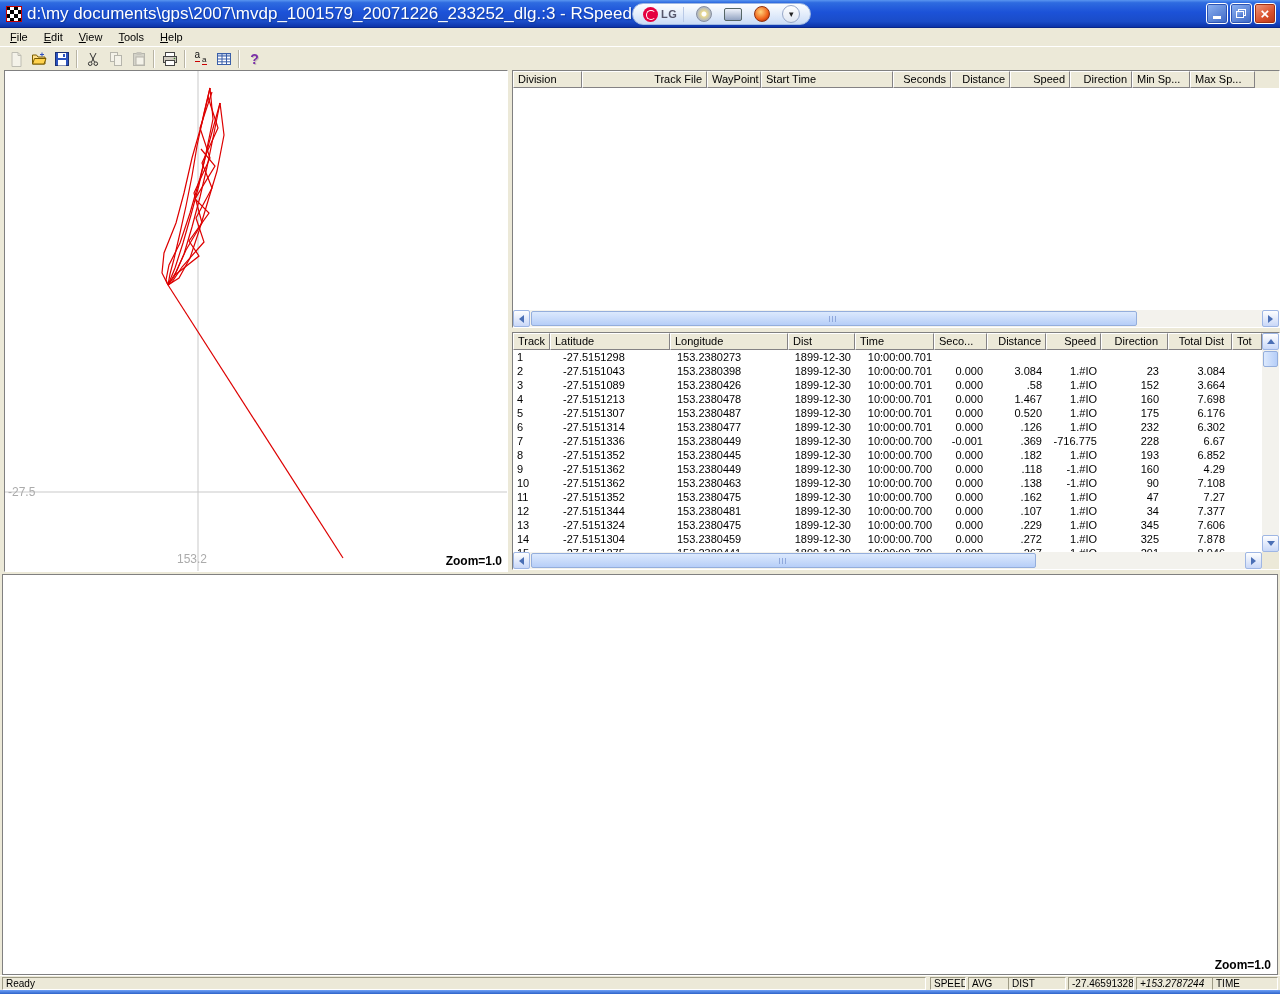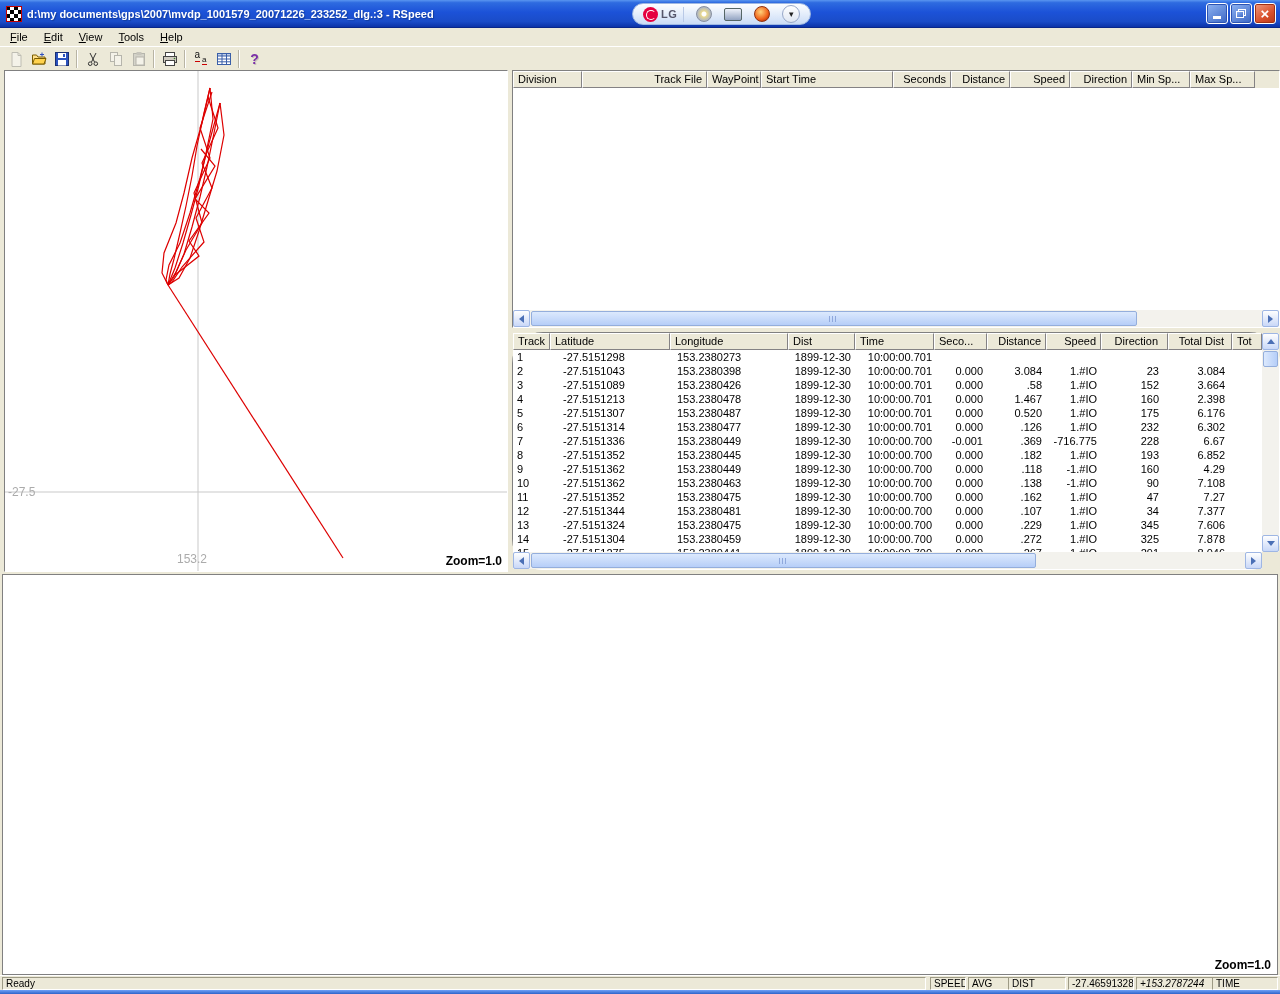--- a/index.html
+++ b/index.html
@@ -9,21 +9,21 @@
     -webkit-font-smoothing:none;
   }
   
   .titlebar{
     position:absolute;left:0;top:0;width:1280px;height:28px;
     background:linear-gradient(180deg,#5A96F0 0%,#2E6BE0 10%,#1C52D8 45%,#1A4CC8 80%,#0C33A8 100%);
     display:flex;align-items:center;border-bottom:1px solid #09278A;box-sizing:border-box;
   }
   .app-icon{width:16px;height:16px;margin:0 5px 0 6px;flex:0 0 auto;}
   .title-text{
-    color:#fff;font-size:11px;font-weight:bold;white-space:nowrap;
+    color:#fff;font-size:17px;font-weight:normal;white-space:nowrap;
     text-shadow:1px 1px 1px #123C9E;
   }
   .lg-widget{
     position:absolute;left:632px;top:3px;height:22px;display:flex;align-items:center;gap:12px;
     background:linear-gradient(#FDFEFF,#CBDCF6);border:1px solid #9FB8E2;border-radius:12px;
     padding:0 10px;box-sizing:border-box;
   }
   .lg-pill{display:flex;align-items:center;gap:3px;padding-right:6px;border-right:1px solid #B9C9E6;}
   .lg-circle{width:15px;height:15px;border-radius:50%;background:#E50040;position:relative;display:inline-block;}
   .lg-circle::after{content:'';position:absolute;left:3px;top:3px;width:8px;height:8px;border-radius:50%;
@@ -63,21 +63,21 @@
   .ico-labels::before{content:'a';position:absolute;left:2px;top:-2px;font-size:10px;line-height:12px;color:#111;border-bottom:1px solid #C00;}
   .ico-labels::after{content:'a';position:absolute;right:2px;top:4px;font-size:8px;line-height:9px;color:#111;border-bottom:1px solid #C00;}
   .ico-help::before{content:'?';font-size:14px;font-weight:bold;color:#7B2FA8;text-shadow:1px 1px 0 #C8C4B8;}
   
   .plot-panel{position:absolute;left:4px;top:70px;width:504px;height:502px;background:#fff;
     border:1px solid;border-color:#808080 #FFFFFF #FFFFFF #808080;box-sizing:border-box;}
   .plot-zoom{position:absolute;right:5px;bottom:3px;font-size:12px;font-weight:bold;color:#000;}
   
   .grid{position:absolute;background:#fff;border:1px solid;border-color:#808080 #FFFFFF #FFFFFF #808080;box-sizing:border-box;}
   .grid-upper{left:512px;top:70px;width:768px;height:258px;}
-  .grid-lower{left:512px;top:332px;width:768px;height:238px;border-radius:31px;}
+  .grid-lower{left:512px;top:332px;width:768px;height:238px;}
   .hrow{display:flex;height:17px;background:#ECE9D8;overflow:hidden;}
   .cell,.hc{box-sizing:border-box;flex:0 0 auto;font-size:11px;white-space:nowrap;overflow:hidden;padding:0 4px;}
   .hc{height:17px;line-height:14px;background:#ECE9D8;border:1px solid;border-color:#FFFFFF #848284 #848284 #FFFFFF;}
   .gbody{position:absolute;left:0;top:17px;bottom:17px;right:0;background:#fff;overflow:hidden;}
   .grid-lower .gbody{right:17px;}
   .grow{display:flex;height:14px;line-height:14px;}
   .cell{height:14px;line-height:14px;color:#000;}
   
   .gu .c0{width:69px;text-align:left;}
   .gu .c1{width:125px;text-align:right;}
@@ -360,21 +360,21 @@
       <div class="grow">
         <div class="cell c0">4</div>
         <div class="cell c1">-27.5151213</div>
         <div class="cell c2">153.2380478</div>
         <div class="cell c3">1899-12-30</div>
         <div class="cell c4">10:00:00.701</div>
         <div class="cell c5">0.000</div>
         <div class="cell c6">1.467</div>
         <div class="cell c7">1.#IO</div>
         <div class="cell c8">160</div>
-        <div class="cell c9">2.398</div>
+        <div class="cell c9">7.698</div>
         <div class="cell c10"></div>
       </div>
       <div class="grow">
         <div class="cell c0">5</div>
         <div class="cell c1">-27.5151307</div>
         <div class="cell c2">153.2380487</div>
         <div class="cell c3">1899-12-30</div>
         <div class="cell c4">10:00:00.701</div>
         <div class="cell c5">0.000</div>
         <div class="cell c6">0.520</div>

